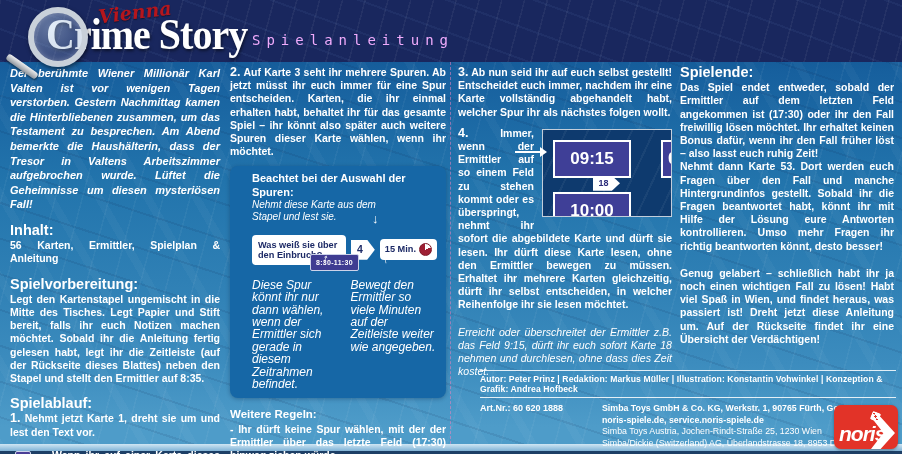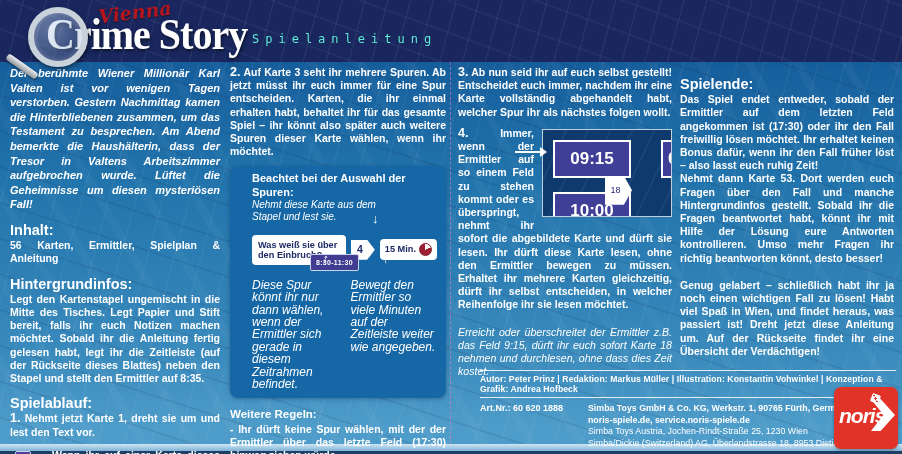--- a/index.html
+++ b/index.html
@@ -15,38 +15,38 @@
   .hdr{position:absolute;left:0;top:0;right:0;height:62px;background:#19275e;z-index:3;}
   .hdr .pattern{background-image:
       repeating-linear-gradient(105deg, rgba(255,255,255,0.05) 0 1.5px, transparent 1.5px 22px),
       repeating-linear-gradient(20deg, rgba(120,160,220,0.07) 0 2px, transparent 2px 30px);}
   .brand-title{position:absolute;left:46px;top:8px;font-family:"Liberation Serif",serif;
     font-weight:bold;font-size:40px;letter-spacing:-1px;transform:scaleY(1.1);transform-origin:top left;
     color:#fff;text-shadow:1px 2px 3px rgba(0,0,0,0.55);white-space:nowrap;}
   .brand-vienna{position:absolute;left:98px;top:1px;font-family:"DejaVu Serif",serif;font-style:italic;
     font-weight:bold;font-size:19px;color:#b5161d;transform:rotate(-7deg);text-shadow:0 1px 1px rgba(0,0,0,0.4);}
   .subtitle{position:absolute;left:252px;top:32px;font-family:"DejaVu Sans Mono",monospace;
-    font-size:12px;letter-spacing:6px;color:#5eead4;}
+    font-size:14px;letter-spacing:6px;color:#f0abfc;}
   .mag{position:absolute;left:28px;top:7px;width:60px;height:60px;z-index:4;}
   .mag-glass{position:absolute;left:0;top:0;width:48px;height:48px;border-radius:50%;
     border:6px solid #c9d1da;background:radial-gradient(circle at 35% 30%, rgba(190,215,240,0.45), rgba(60,100,160,0.25));
     box-shadow:1px 2px 4px rgba(0,0,0,0.5), inset 0 0 6px rgba(255,255,255,0.35);}
   .mag-handle{position:absolute;left:-24px;top:56px;width:36px;height:7px;border-radius:3px;
     background:linear-gradient(180deg,#f0f0f0,#8d949c);transform:rotate(35deg);box-shadow:1px 1px 2px rgba(0,0,0,0.5);}
   
   .fold{position:absolute;left:450px;top:62px;bottom:10px;width:0;border-left:1px dashed rgba(238,130,190,0.55);z-index:2;}
   
   .col{position:absolute;top:66px;text-align:justify;font-size:10.5px;line-height:13.2px;font-weight:bold;z-index:2;}
   .c1{left:10px;width:210px;}
   .c2{left:230px;width:216px;}
   .c3{left:458px;width:214px;}
   .c4{left:680px;width:214px;}
   .col p{margin:0;}
   .h{font-size:14.5px;font-weight:bold;margin:12px 0 2px 0;text-align:left;}
-  .h.first{margin-top:12px;}
+  .h.first{margin-top:0;}
   .intro{font-style:italic;font-size:11px;line-height:14.6px;}
   .it{font-style:italic;font-weight:normal;font-size:10.6px;}
   .gap8{height:8px;} .gap10{height:10px;} .gap14{height:14px;}
   .stepnum{font-size:12.5px;}
   
   .sym2{position:relative;float:left;width:36px;height:24px;margin:2px 6px 0 0;}
   .sym2-num{position:absolute;left:5px;top:0;width:14px;height:14px;background:#4a3e96;color:#fff;
     font-size:9px;font-weight:bold;display:flex;align-items:center;justify-content:center;border-radius:2px;border:1px solid #cdd3ea;}
   
   .info-box{position:relative;background:#1667a6;border-radius:8px;padding:6px 9px 8px 22px;margin:8px 0 10px 0;
@@ -74,37 +74,37 @@
   
   .p4wrap{position:relative;}
   .fig{float:right;width:128px;height:86px;margin:2px 0 4px 8px;position:relative;
     border:1px solid rgba(255,255,255,0.75);background:#0e3a6e;overflow:hidden;
     background-image:repeating-linear-gradient(115deg, rgba(255,255,255,0.05) 0 2px, transparent 2px 20px);}
   .cell{position:absolute;background:#3f3f97;border:2px solid #fff;color:#fff;font-size:17px;font-weight:bold;
     display:flex;align-items:center;justify-content:center;}
   .cell-main{left:10px;top:10px;width:74px;height:34px;}
   .cell-right{left:118px;top:10px;width:60px;height:34px;justify-content:flex-start;padding-left:5px;}
   .cell-bottom{left:10px;top:62px;width:74px;height:34px;}
-  .badge18{position:absolute;left:62px;top:46px;width:27px;height:29px;background:#fff;
-    clip-path:polygon(0 0,70% 0,100% 50%,70% 100%,0 100%);color:#2b2b7a;font-size:9px;font-weight:normal;
+  .badge18{position:absolute;left:50px;top:46px;width:27px;height:15px;background:#fff;
+    clip-path:polygon(0 0,70% 0,100% 50%,70% 100%,0 100%);color:#2b2b7a;font-size:9px;font-weight:bold;
     display:flex;align-items:center;justify-content:center;padding-right:6px;box-sizing:border-box;}
   .fig-arrow{position:absolute;right:131px;top:24px;width:26px;height:2px;background:#fff;}
   .fig-arrow::after{content:"";position:absolute;right:-6px;top:-4px;border-left:7px solid #fff;
     border-top:5px solid transparent;border-bottom:5px solid transparent;}
   
   .footer{position:absolute;left:480px;right:6px;top:370px;z-index:2;text-align:left;}
   .hrline{height:1px;background:rgba(255,255,255,0.85);}
   .credits{font-size:8.6px;font-weight:bold;padding:3px 0 3px 0;letter-spacing:0.1px;}
-  .foot-row{display:flex;padding-top:5px;}
+  .foot-row{display:flex;gap:14px;padding-top:5px;}
   .artnr{width:108px;font-size:9px;font-weight:bold;}
   .addr{flex:1;max-width:320px;}
   .addr div{font-size:8.8px;line-height:11.5px;}
   .addr .bold{font-weight:bold;}
   
-  .noris{position:absolute;right:4px;bottom:5px;width:64px;height:62px;background:#e23328;border-radius:7px;z-index:4;
+  .noris{position:absolute;right:4px;bottom:5px;width:64px;height:44px;background:#e23328;border-radius:7px;z-index:4;
     box-shadow:0 1px 3px rgba(0,0,0,0.35);}
   .noris-text{position:absolute;left:5px;top:17px;font-size:21px;font-weight:bold;font-style:italic;
     letter-spacing:-1px;color:#fff;}
   .noris-arrow{position:absolute;right:3px;top:12px;width:24px;height:32px;background:#fff;
     clip-path:polygon(0 0,40% 0,100% 50%,40% 100%,0 100%,52% 50%);}
   .noris-die{position:absolute;left:37px;top:7px;width:9px;height:9px;background:#fff;border-radius:2px;
     transform:rotate(22deg);
     background-image:radial-gradient(circle at 50% 50%, #e23328 1px, transparent 1.3px),
       radial-gradient(circle at 25% 25%, #e23328 0.8px, transparent 1.1px),
       radial-gradient(circle at 75% 75%, #e23328 0.8px, transparent 1.1px);}
@@ -129,21 +129,21 @@
       <div class="mag-handle"></div>
     </div>
   </div>
 
   <div class="fold"></div>
 
   <section class="col c1">
     <p class="intro">Der berühmte Wiener Millionär Karl Valten ist vor wenigen Tagen verstorben. Gestern Nachmittag kamen die Hinterbliebenen zusammen, um das Testament zu besprechen. Am Abend bemerkte die Haushälterin, dass der Tresor in Valtens Arbeitszimmer aufgebrochen wurde. Lüftet die Geheimnisse um diesen mysteriösen Fall!</p>
     <div class="h">Inhalt:</div>
     <p>56 Karten, Ermittler, Spielplan &amp; Anleitung</p>
-    <div class="h">Hintergrundinfos:</div>
+    <div class="h">Spielvorbereitung:</div>
     <p>Legt den Kartenstapel ungemischt in die Mitte des Tisches. Legt Papier und Stift bereit, falls ihr euch Notizen machen möchtet. Sobald ihr die Anleitung fertig gelesen habt, legt ihr die Zeitleiste (auf der Rückseite dieses Blattes) neben den Stapel und stellt den Ermittler auf 8:35.</p>
     <div class="h">Spielablauf:</div>
     <p>
       <b class="stepnum">1.</b>
       <span>Nehmt jetzt Karte 1, dreht sie um und lest den Text vor.</span>
     </p>
     <div class="gap10"></div>
     <div>
       <span class="sym2">
 

